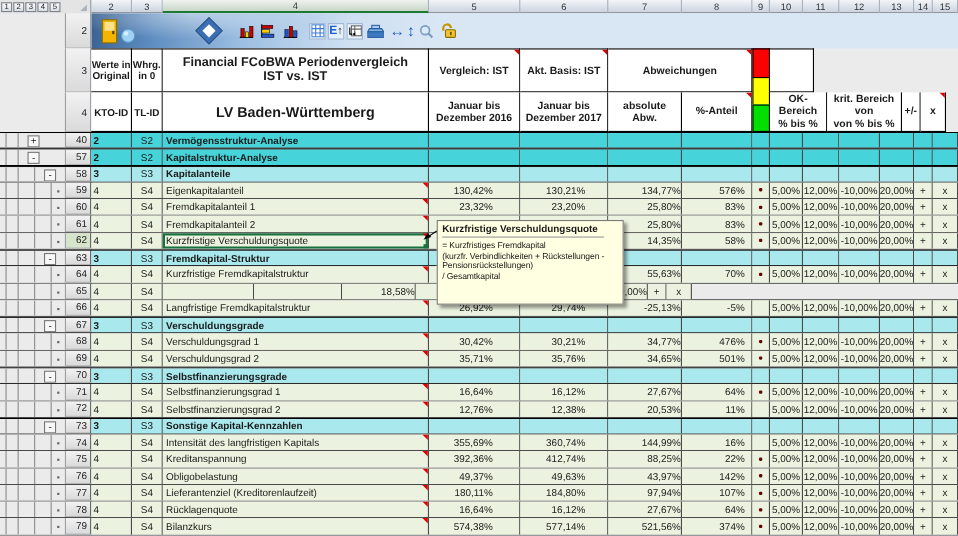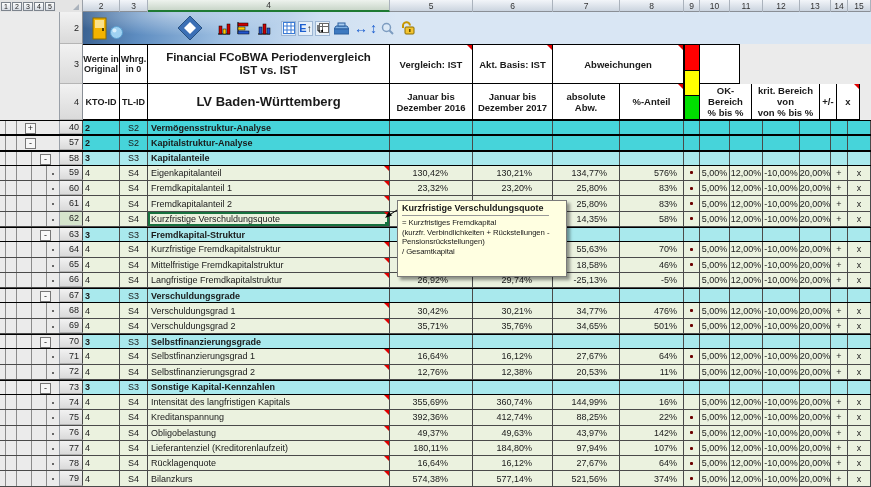--- a/index.html
+++ b/index.html
@@ -49,21 +49,21 @@
   #rows{position:absolute;left:0;top:120px;width:871px;}
   .r{display:flex;width:871px;height:15.29px;box-sizing:border-box;border-bottom:1px solid #4a4a4a;}
   .r .cell{border-right:1px solid #4a4a4a;font-size:9px;}
   .r .gutter{border-right:1px solid #9aa0a8;}
   .r.s2 .bg{background:#46D4DA;} .r.s3 .bg{background:#A9E9ED;} .r.s4 .bg{background:#EBF2DF;}
   .r.s2,.r.s3{border-top:1.5px solid #000;border-bottom:1.5px solid #000;}
   .r.s2 .lbl,.r.s3 .lbl,.r.s2 .kt,.r.s3 .kt{font-weight:bold;}
   .kt{justify-content:flex-start;padding-left:2px;}
   .lbl{justify-content:flex-start;padding-left:3px;font-size:9.5px;white-space:nowrap;}
   .num{justify-content:flex-end;font-size:9.5px;}
-  .c5.num{padding-right:24px;}.c6.num{padding-right:20px;}.c7.num{padding-right:12px;}.c8.num{padding-right:6px;}
+  .c5.num{padding-right:24px;}.c6.num{padding-right:20px;}.c7.num{padding-right:0;}.c8.num{padding-right:6px;}
   .tol{font-size:8.5px;}
   .st-red{background:#FF0000;} .st-yellow{background:#FFFF00;} .st-green{background:#00DF00;}
   .stdot{width:3px;height:3px;background:#6b0000;border-radius:1px;}
   .cmt::after{content:"";position:absolute;top:0;right:0;border-left:5px solid transparent;border-top:5px solid #e00000;}
   .sel{box-shadow:inset 0 0 0 2px #17713f;}
   .sel::before{content:"";position:absolute;right:0;bottom:0;width:4px;height:4px;background:#17713f;}
   
   .gl{position:absolute;top:0;bottom:0;width:1px;background:#8b8b8b;}
   .gl.l1{left:5px}.gl.l2{left:16px}.gl.l3{left:31px}.gl.l4{left:46px}
   .obox{position:absolute;top:2px;width:11px;height:11px;border:1px solid #777;background:#F7F7F7;box-sizing:border-box;
@@ -501,21 +501,20 @@
     <div class="cell gutter">
           <span class="gl l1"></span>
           <span class="gl l2"></span>
           <span class="gl l3"></span>
           <span class="gl l4"></span>
           <span class="odot"></span>
         </div>
     <div class="cell rownum">65</div>
     <div class="cell c2 bg kt">4</div>
     <div class="cell c3 bg">S4</div>
-    <div class="cell c4 bg lbl cmt">Mittelfristige Fremdkapitalstruktur</div>
     <div class="cell c5 bg num"></div>
     <div class="cell c6 bg num"></div>
     <div class="cell c7 bg num">18,58%</div>
     <div class="cell c8 bg num">46%</div>
     <div class="cell c9 bg st-red">
           <span class="stdot"></span>
         </div>
     <div class="cell c10 bg tol">5,00%</div>
     <div class="cell c11 bg tol">12,00%</div>
     <div class="cell c12 bg tol">-10,00%</div>

